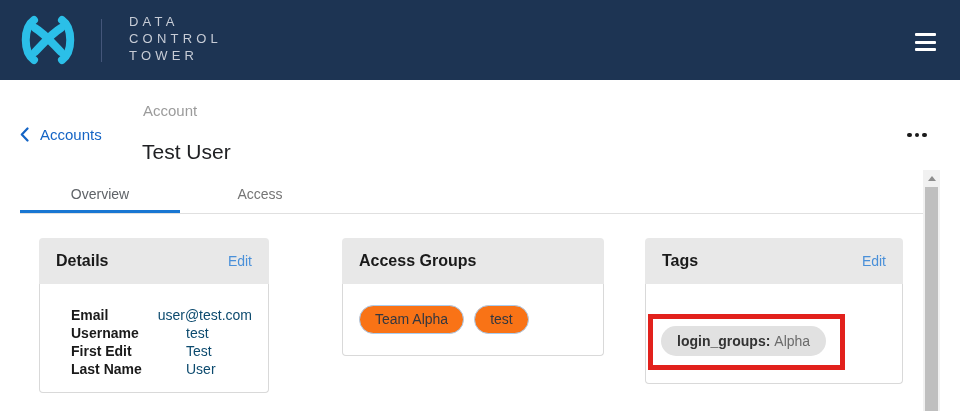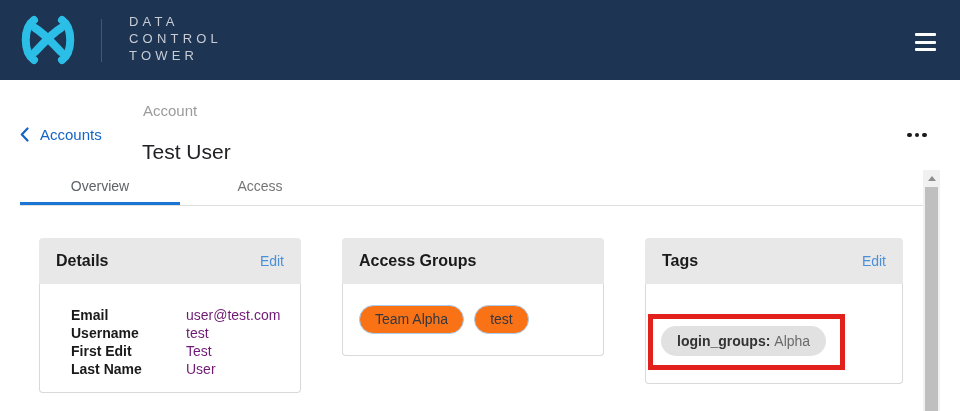--- a/index.html
+++ b/index.html
@@ -21,40 +21,40 @@
   .breadcrumb { position:absolute; left:20px; top:126px; display:flex; align-items:center;
                 gap:11px; color:#1464c5; cursor:pointer; }
   .breadcrumb-label { font-size:15px; color:#1464c5; }
   .eyebrow { position:absolute; left:143px; top:102px; font-size:15px; color:#9b9b9b; }
   .page-title { position:absolute; left:142px; top:124px; font-size:21px; color:#202124;margin-top:16px; }
   .kebab { position:absolute; left:907px; top:130px; width:26px; height:10px;
            display:flex; align-items:center; gap:3px; cursor:pointer; }
   .kebab .dot { width:4.5px; height:4.5px; border-radius:50%; background:#1a1a1a; }
 
   
-  .tabs { position:absolute; left:20px; top:170px; width:903px; height:36px;
+  .tabs { position:absolute; left:20px; top:178px; width:903px; height:36px;
           display:flex; border-bottom:1px solid #e0e0e0;align-items:flex-end; }
   .tab { width:160px; height:35px; text-align:center; padding-top:8px; font-size:14px;
          color:#757575; cursor:pointer; }
   .tab.active { color:#5f6368; border-bottom:3px solid #1976d2; }
 
   
   .card { position:absolute; top:238px; border-radius:4px; }
   .card-header { height:46px; background:#e8e8e8; border-radius:4px 4px 0 0;
                  display:flex; align-items:center; justify-content:space-between; padding:0 17px; }
   .card-title { font-size:16px; font-weight:700; color:#1a1a1a; }
   .edit-link { font-size:14px; color:#4a90d9; cursor:pointer; }
   .card-body { background:#fff; border:1px solid #d9d9d9; border-top:none;
                border-radius:0 0 4px 4px; }
 
-  .card-details { left:39px; width:262px; }
+  .card-details { left:39px; width:230px; }
   .card-details .card-body { height:109px; padding:22px 16px 0 31px; }
   .field-row { display:flex; font-size:14px; line-height:18px; }
   .field-label { width:115px; font-weight:700; color:#1a1a1a; }
-  .field-value { color:#701a75; }
+  .field-value { color:#0c4a6e; }
 
   .card-access { left:342px; width:262px; }
   .card-access .card-body { height:72px; padding:21px 16px; display:flex; gap:10px; }
   .access-pill { background:#f97316; border:1px solid #a9cdf0; border-radius:15px;
                  padding:5px 15px; font-size:14px; font-weight:400; color:#333740;
                  white-space:nowrap; cursor:pointer; }
 
   .card-tags { left:645px; width:258px; }
   .card-tags .card-body { height:100px; position:relative; }
   .red-box { position:absolute; left:2px; top:30px; width:197px; height:56px;

